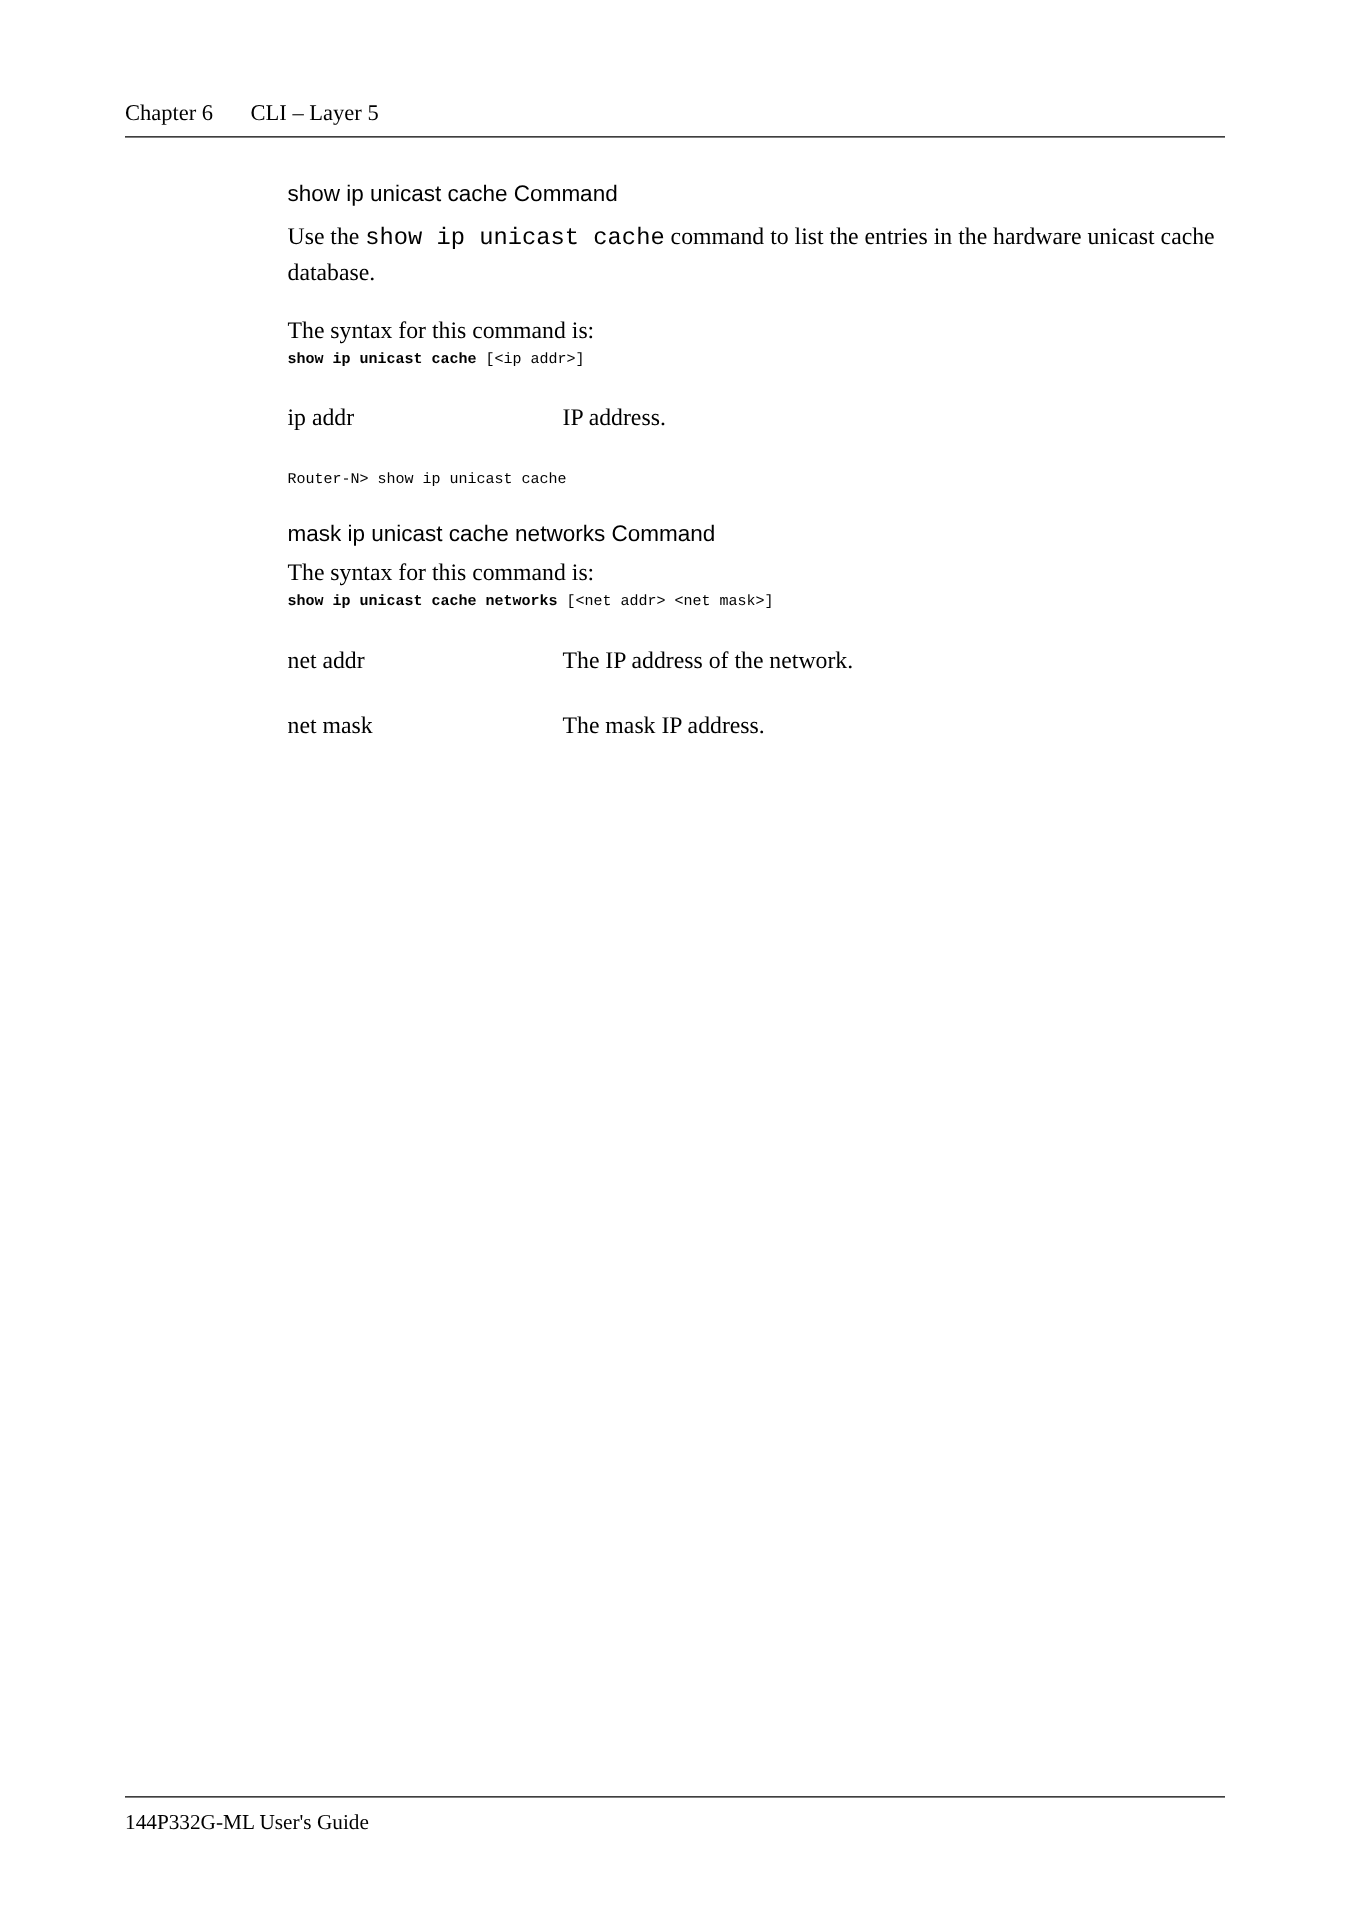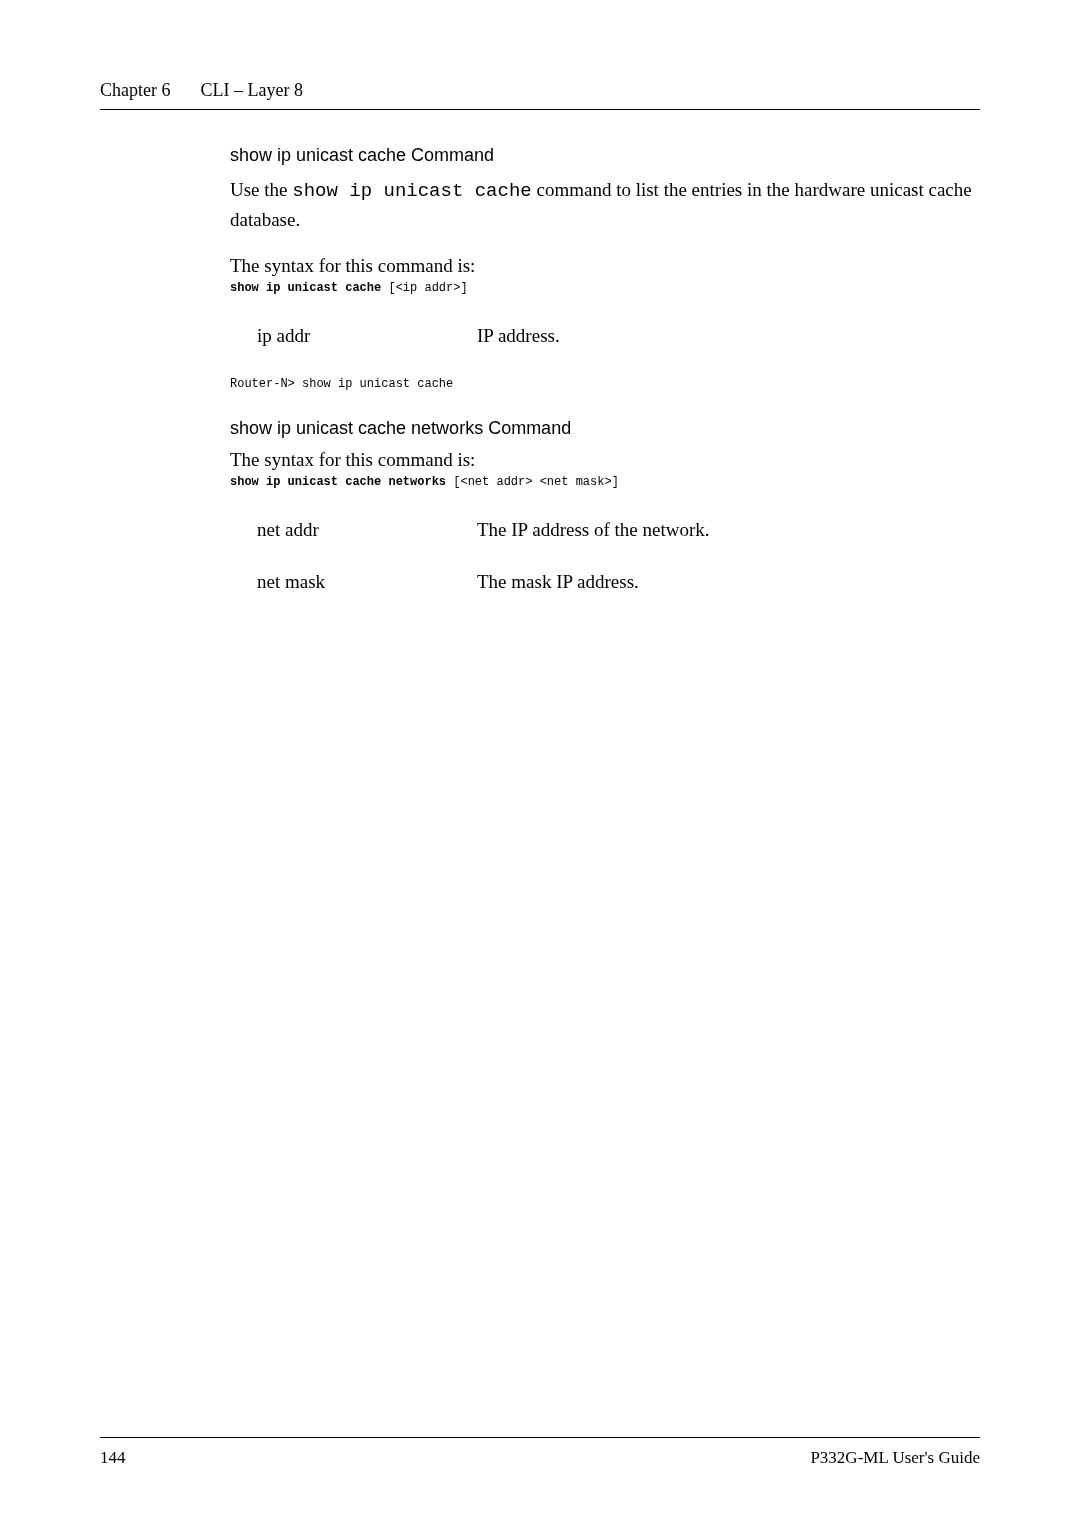--- a/index.html
+++ b/index.html
@@ -55,21 +55,20 @@
       font-size: 12px;
       margin-bottom: 30px;
     }
     .bold-mono {
       font-weight: bold;
     }
     .param-row {
       display: flex;
       margin-bottom: 30px;
       font-size: 19px;
-      margin-left: 27px;
     }
     .param-name {
       width: 220px;
     }
     .param-desc {
     }
     .example-label {
       font-size: 19px;
       margin-bottom: 4px;
     }
@@ -94,30 +93,30 @@
       left: 100px;
       right: 100px;
     }
     .footer-rule {
       border: none;
       border-top: 1px solid #000;
       margin-bottom: 10px;
     }
     .footer-row {
       display: flex;
-      justify-content: space-between;
+      justify-content: flex-start;
       font-size: 17px;
     }
   </style>
 </head>
 <body>
 
 <div class="header-row">
   <span class="chapter-label">Chapter 6</span>
-  <span class="chapter-title">CLI – Layer 8</span>
+  <span class="chapter-title">CLI – Layer 5</span>
 </div>
 <hr class="header-rule">
 
 <div class="content">
 
   <div class="section-heading">show ip unicast cache Command</div>
 
   <p class="body-text">
     <span>Use the </span><span class="inline-mono">show ip unicast cache</span><span> command to list the entries in the hardware unicast cache database.</span>
   </p>
@@ -128,21 +127,21 @@
   </p>
 
   <div class="param-row">
     <span class="param-name"> ip addr</span>
     <span class="param-desc">IP address.</span>
   </div>
 
   <p class="example-cmd">Router-N&gt; show ip unicast cache</p>
 
 
-  <div class="section-heading">show ip unicast cache networks Command</div>
+  <div class="section-heading">mask ip unicast cache networks Command</div>
 
 
   <p class="syntax-intro">The syntax for this command is:</p>
   <p class="syntax-line">
     <span class="bold-mono">show ip unicast cache networks</span><span> [&lt;net addr&gt; &lt;net mask&gt;]</span>
   </p>
 
   <div class="param-row">
     <span class="param-name">net addr</span>
     <span class="param-desc">The IP address of the network.</span>

